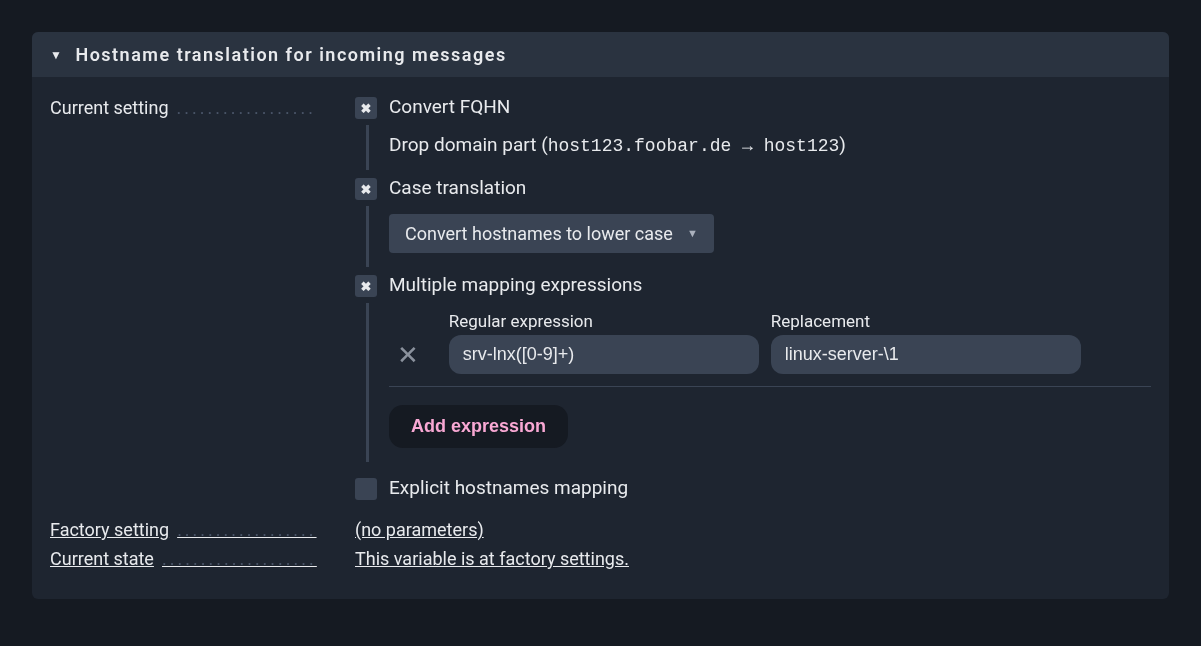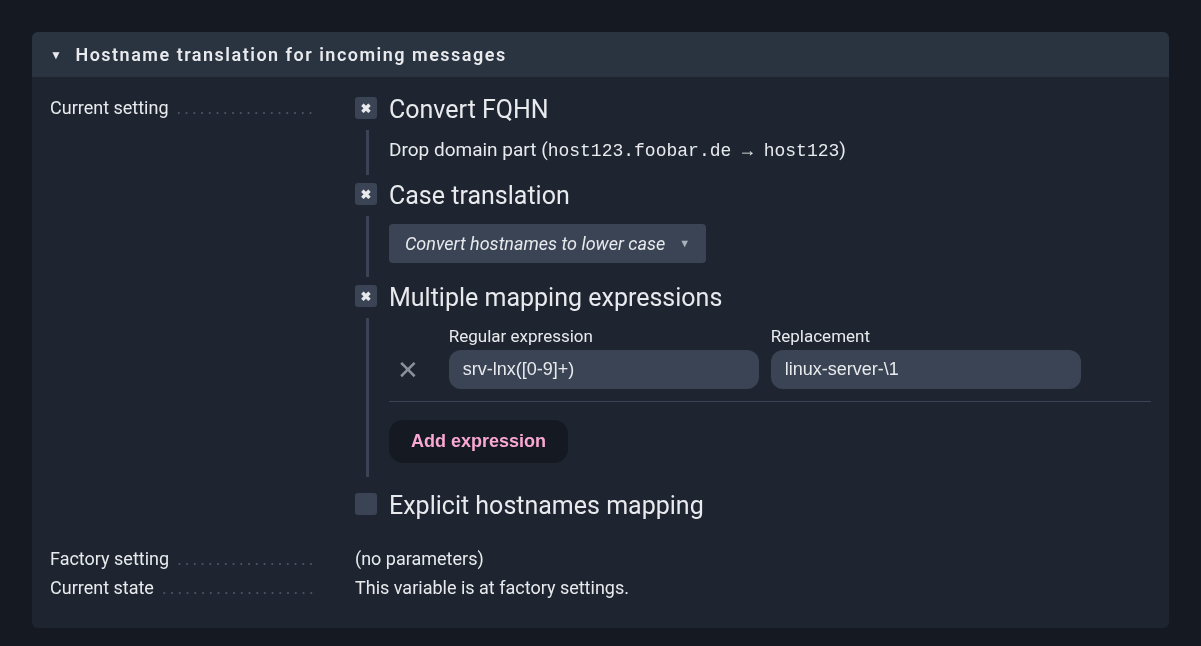--- a/index.html
+++ b/index.html
@@ -76,21 +76,21 @@
       flex-shrink: 0;
       margin-top: 2px;
       font-size: 13px;
       color: #e8eaed;
       font-weight: bold;
     }
     .checkbox.unchecked {
       background: #3a4454;
     }
     .option-label {
-      font-size: 25px;
+      font-size: 19px;
       padding-top: 0px;
     }
     .sub-content {
       margin-left: 11px;
       border-left: 3px solid #3a4454;
       padding-left: 20px;
       padding-top: 8px;
       padding-bottom: 14px;
       margin-bottom: 6px;
     }
@@ -105,21 +105,20 @@
     }
     .dropdown {
       background: #3a4454;
       border-radius: 4px;
       padding: 9px 16px;
       display: inline-flex;
       align-items: center;
       gap: 14px;
       font-size: 18px;
       cursor: pointer;
-      font-style: italic;
     }
     .dropdown .chevron {
       font-size: 11px;
       color: #aab1bd;
     }
     .expr-row {
       display: flex;
       align-items: flex-end;
       gap: 12px;
       padding-bottom: 12px;
@@ -156,21 +155,22 @@
       background: #151a22;
       border: none;
       color: #f9a8d4;
       padding: 11px 22px;
       border-radius: 14px;
       font-size: 18px;
       font-weight: 600;
       cursor: pointer;
     }
     .footer-rows {
-      margin-top: 22px;
+      margin-top: 13px;
+      text-decoration: underline;
     }
     .footer-row {
       display: flex;
       margin-bottom: 8px;
     }
     .footer-label {
       width: 305px;
       flex-shrink: 0;
       display: flex;
       align-items: baseline;

